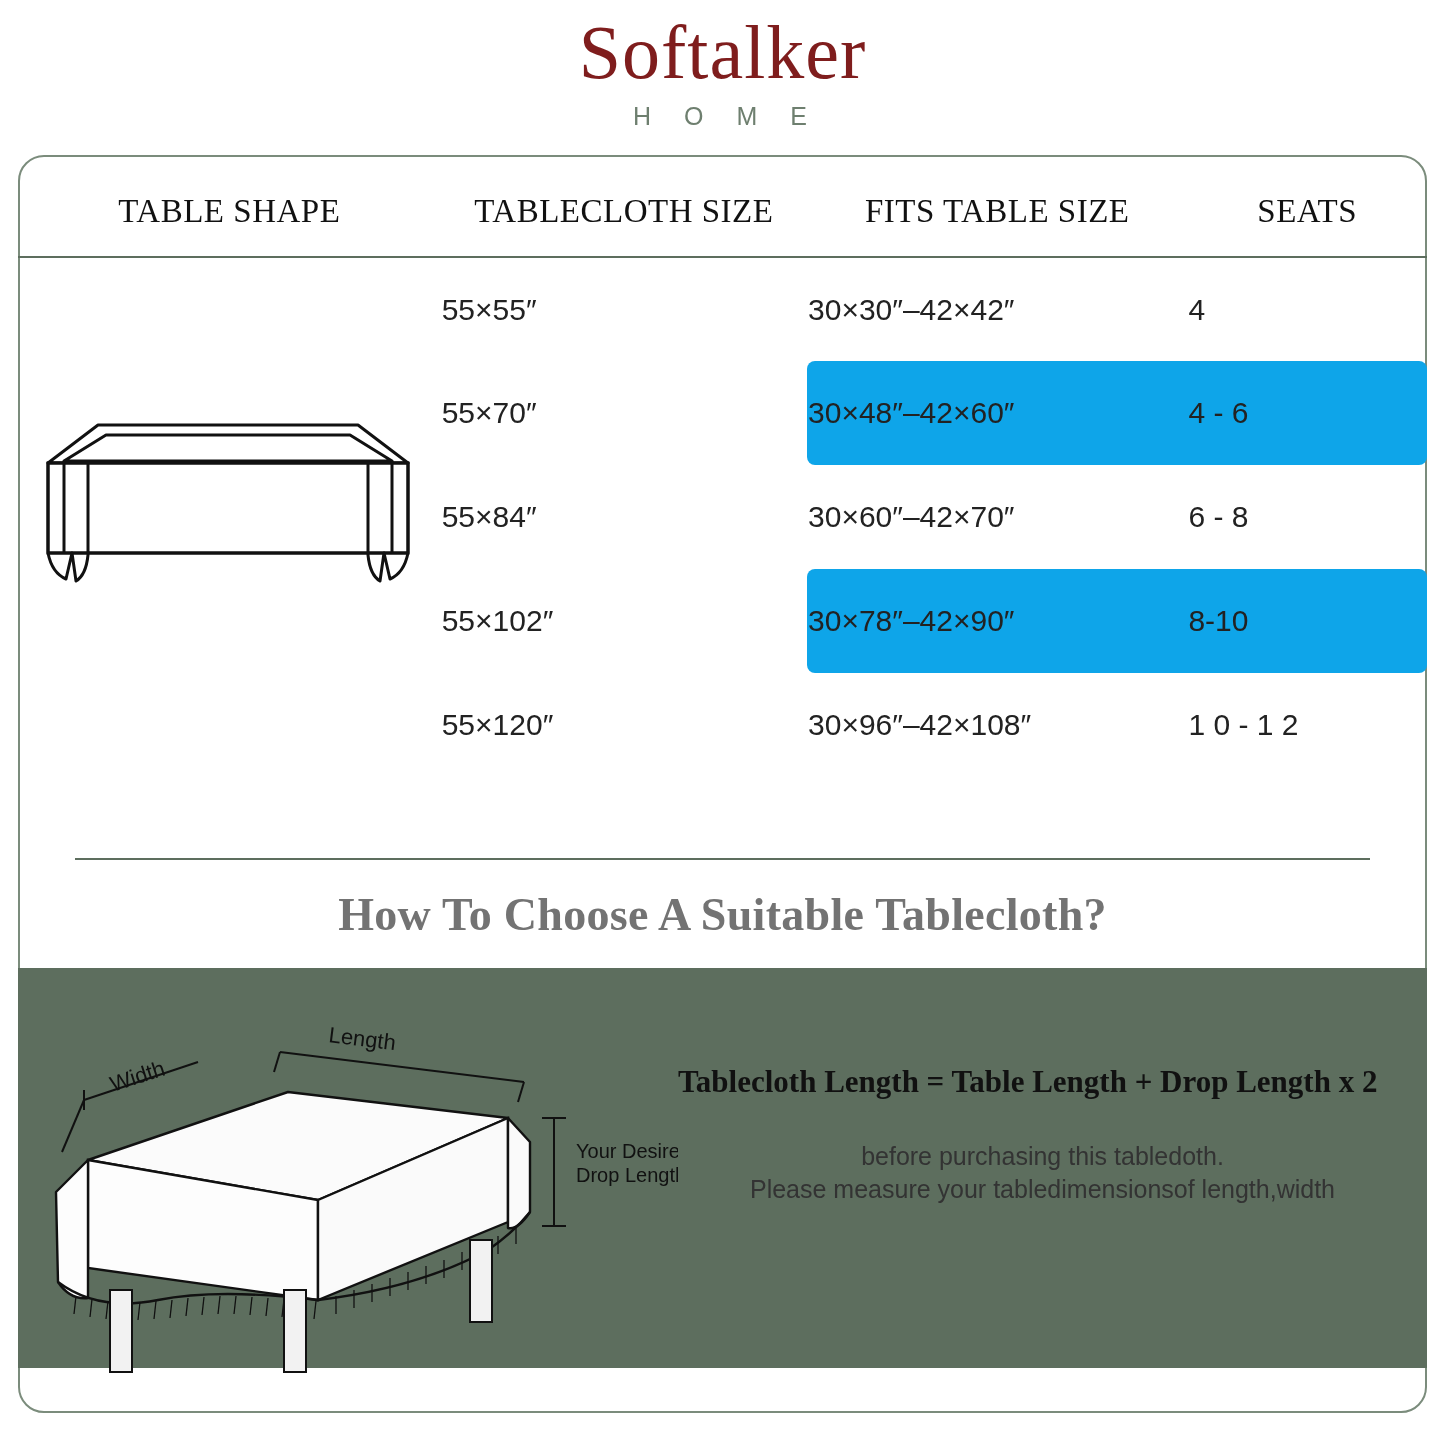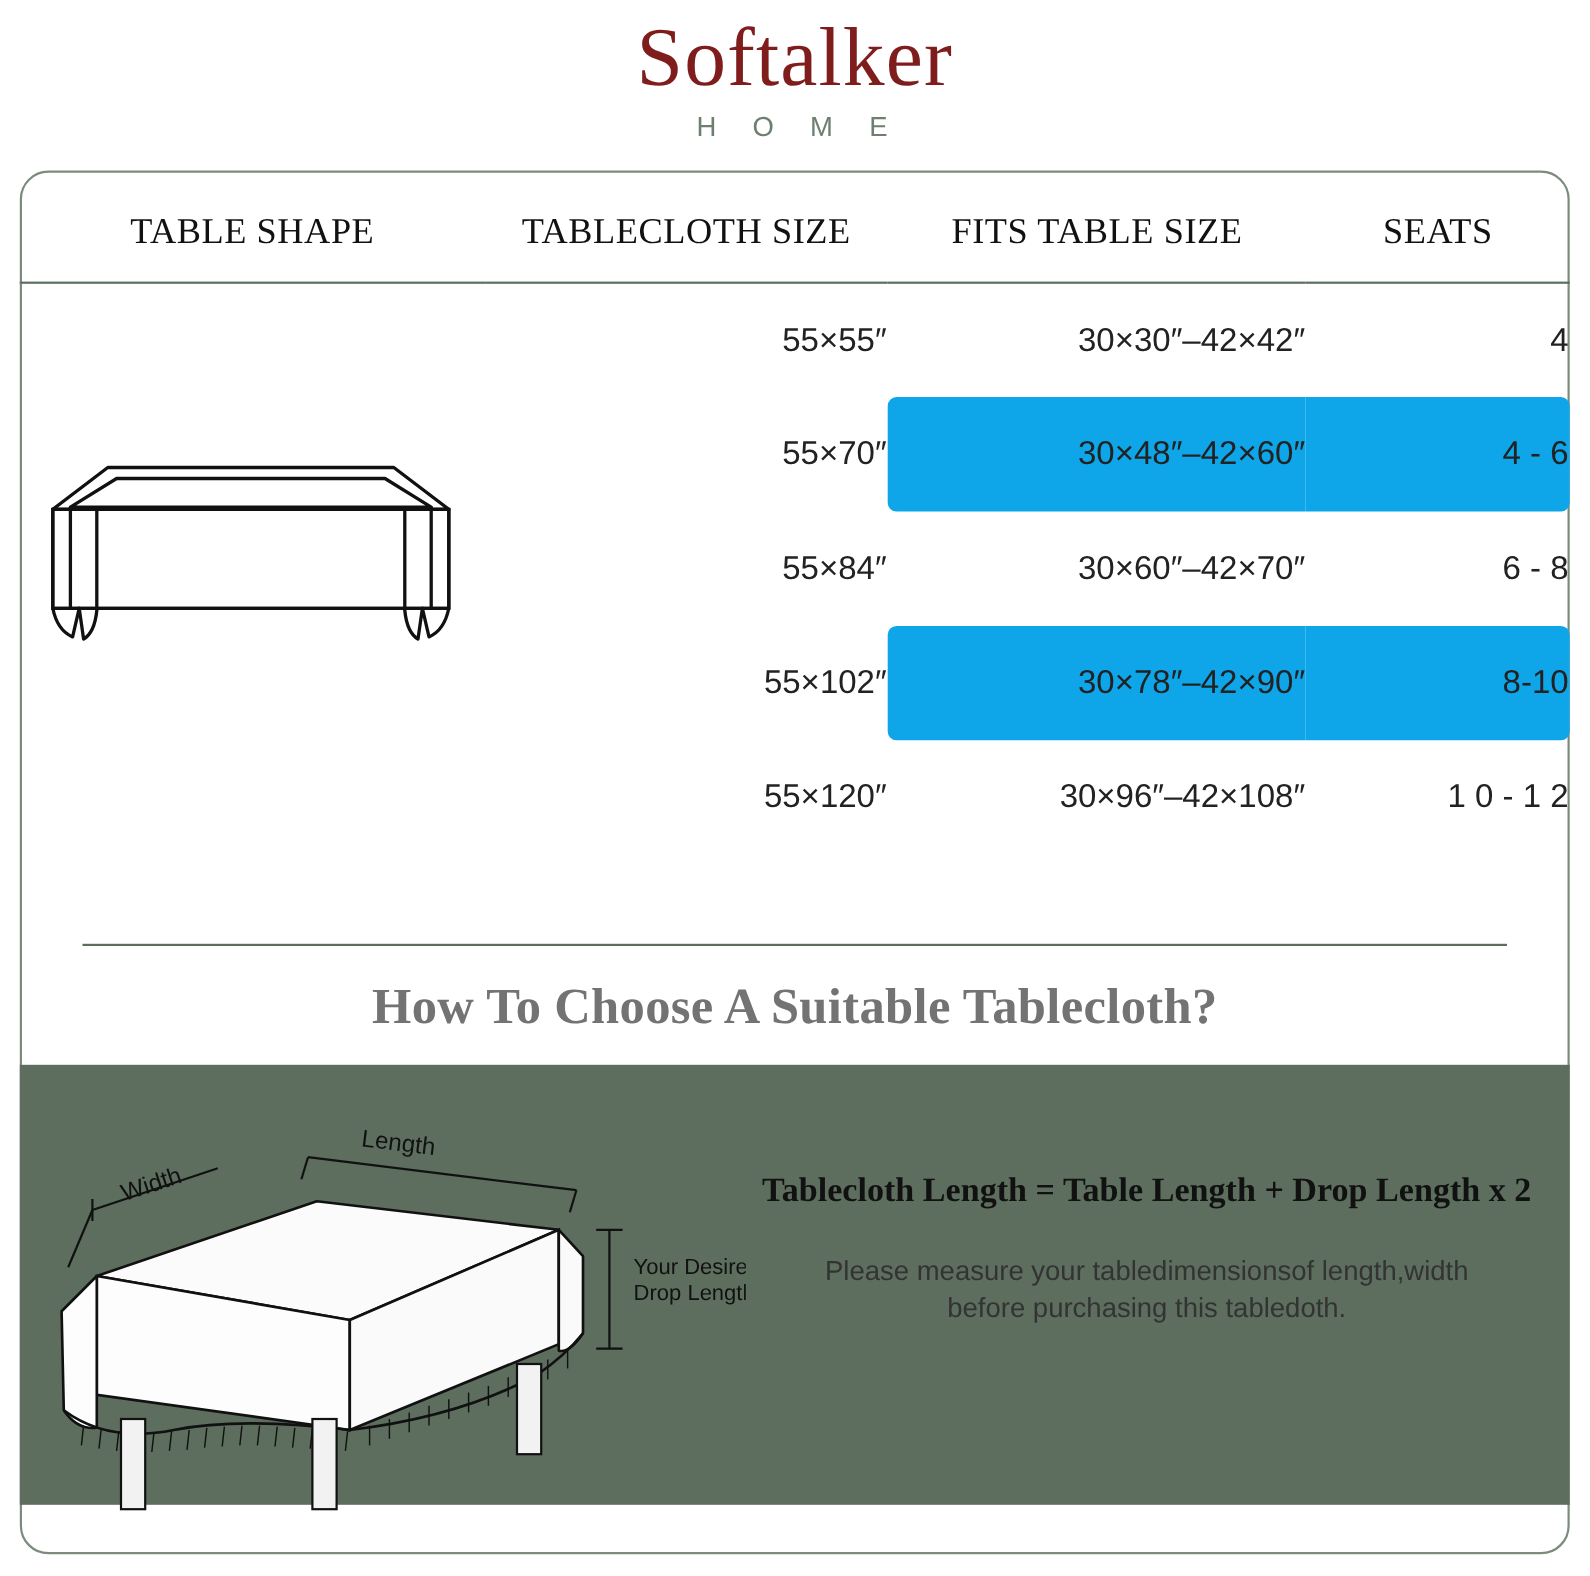--- a/index.html
+++ b/index.html
@@ -69,21 +69,21 @@
     padding: 38px 0 26px 0;
     letter-spacing: 0.5px;
     font-family: Liberation Serif, serif;
   }
   .size-table thead tr {
     border-bottom: 2px solid #5d6e5e;
   }
   .size-table td {
     font-size: 30px;
     color: #222;
-    text-align: right;
+    text-align: left;
     height: 104px;
     vertical-align: middle;
   }
   .col-shape { width: 30%; }
   .col-size  { width: 26%; }
   .col-fits  { width: 27%; }
   .col-seats { width: 17%; }
 
   .row-alt td {
     background: #0ea5e9;
@@ -138,21 +138,21 @@
   .bottom-right {
     flex: 1;
     padding-top: 62px;
     padding-right: 20px;
   }
   .formula {
     font-family: "Liberation Serif", serif;
     font-weight: 700;
     font-size: 31px;
     color: #111;
-    text-align: center;
+    text-align: left;
     line-height: 1.28;
   }
   .note {
     margin-top: 38px;
     text-align: center;
     font-size: 25px;
     color: #333;
     line-height: 1.35;
     padding: 0 38px;
   }
@@ -290,17 +290,17 @@
       <line x1="524" y1="118" x2="548" y2="118" stroke="#111" stroke-width="2"></line>
       <line x1="524" y1="226" x2="548" y2="226" stroke="#111" stroke-width="2"></line>
       <text x="558" y="158" font-family="Liberation Sans, sans-serif" font-size="20" fill="#111">Your Desired</text>
       <text x="558" y="182" font-family="Liberation Sans, sans-serif" font-size="20" fill="#111">Drop Length</text>
     </svg>
   </div>
 
   <div class="bottom-right">
     <div class="formula">Tablecloth Length = Table Length + Drop Length x 2</div>
     <div class="note">
+      <div>before purchasing this tabledoth.</div>
       <div>Please measure your tabledimensionsof length,width</div>
-      <div>before purchasing this tabledoth.</div>
     </div>
   </div>
 </div>
 
 </body></html>

